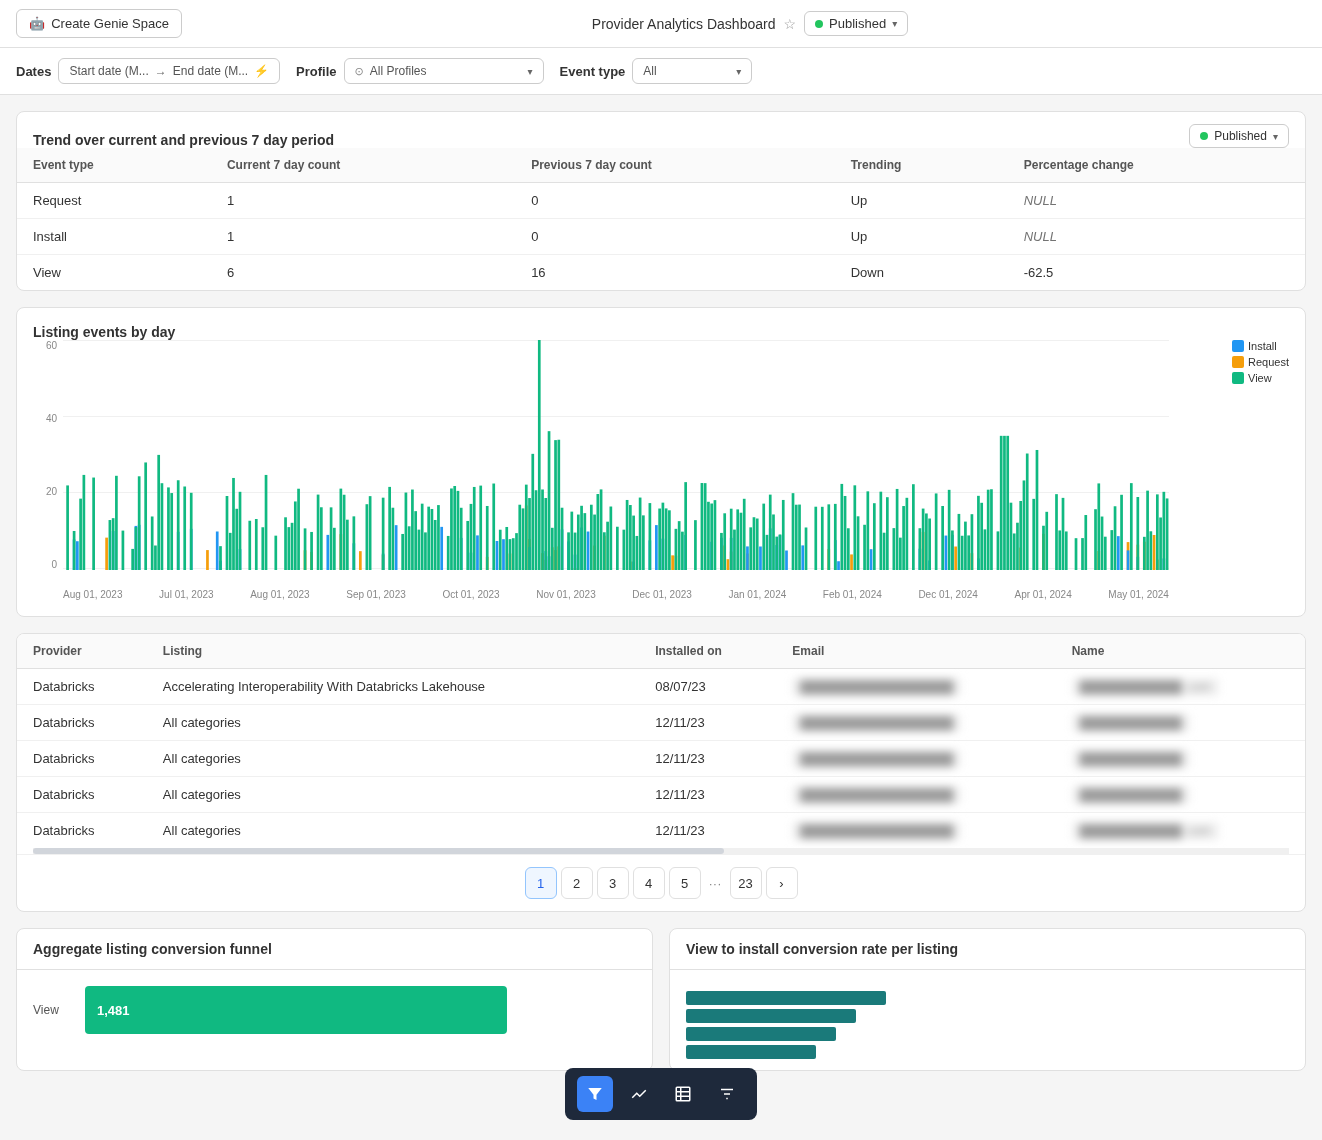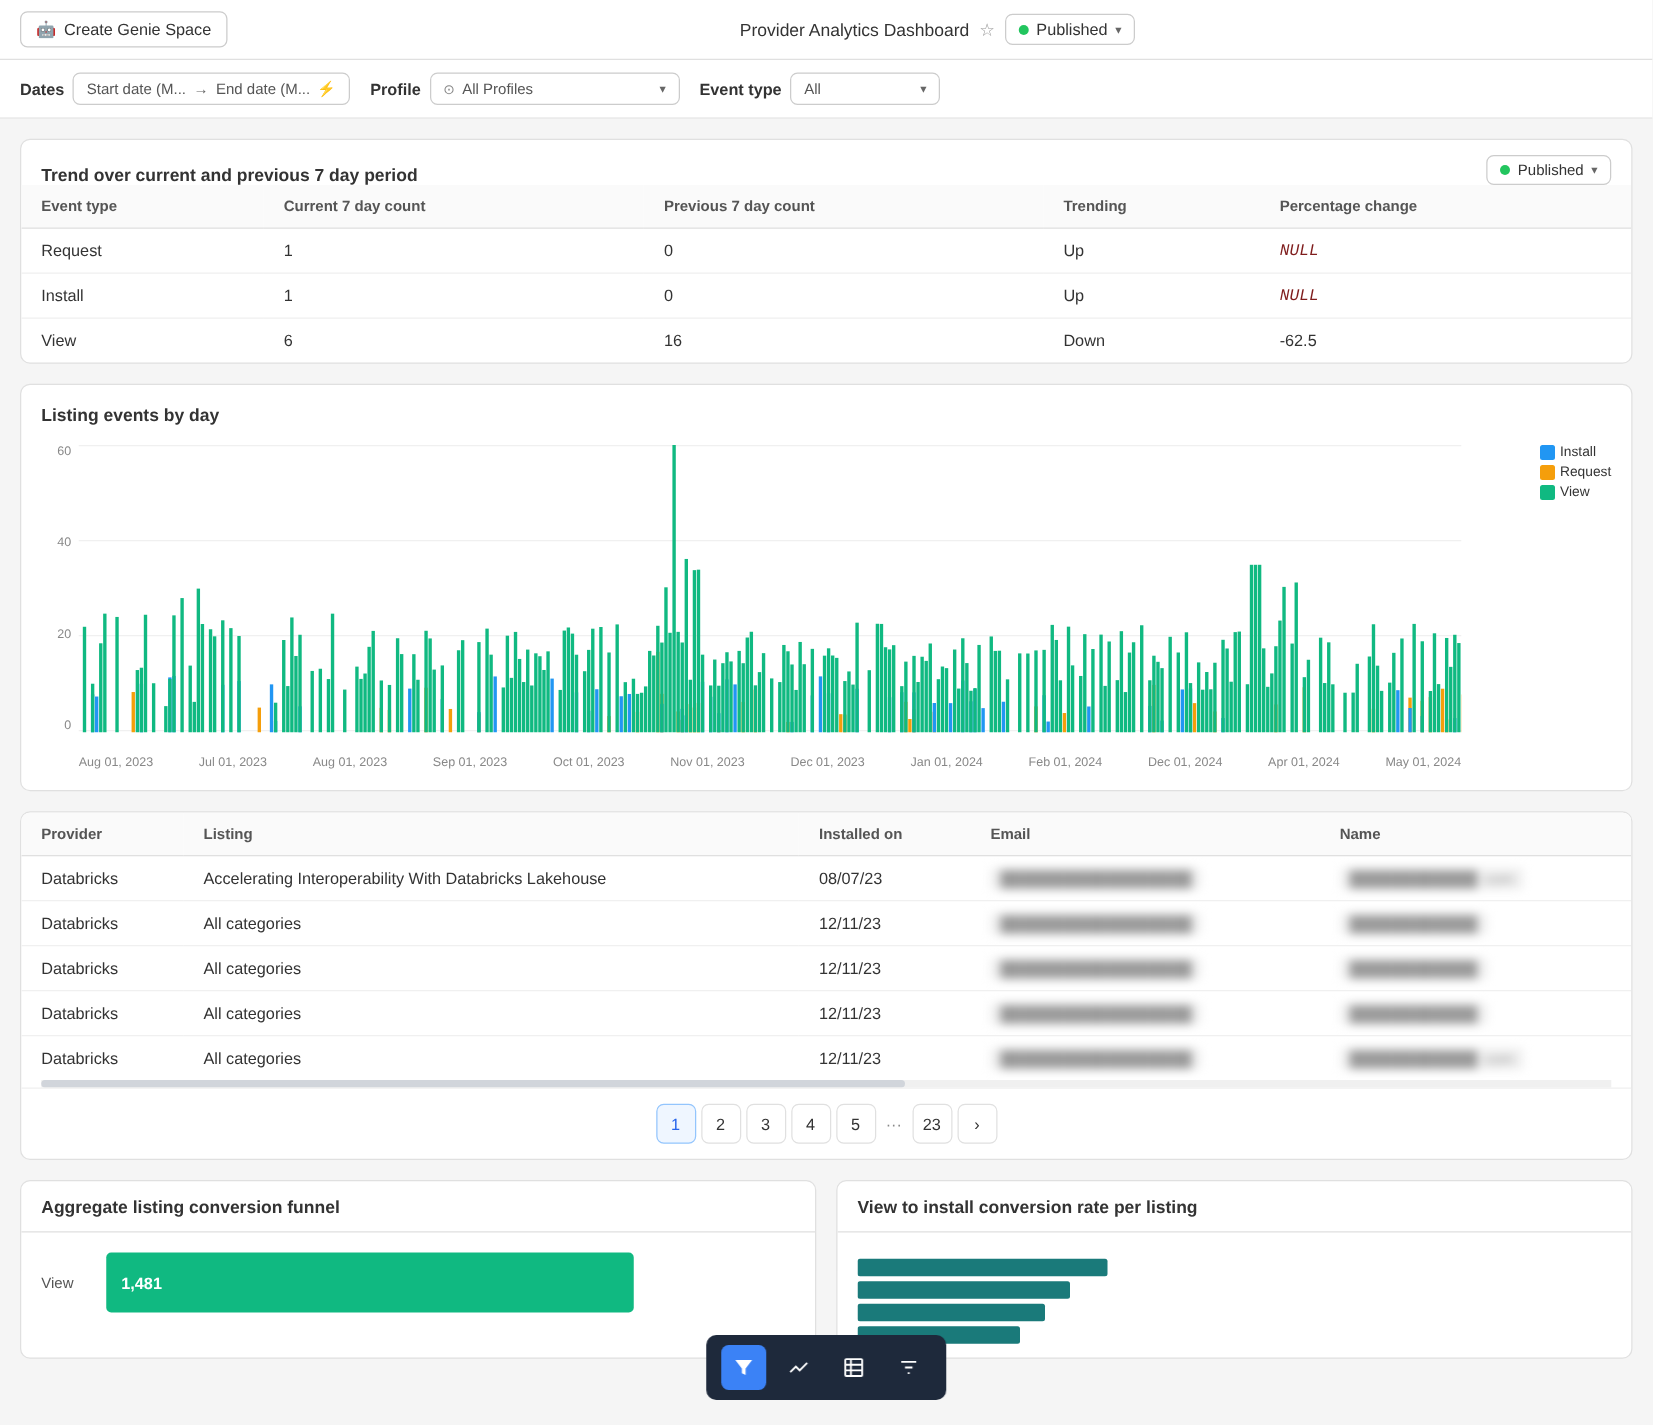--- a/index.html
+++ b/index.html
@@ -57,25 +57,25 @@
 
     
     table { width: 100%; border-collapse: collapse; }
     th {
       text-align: left; padding: 10px 16px;
       font-size: 12px; font-weight: 600; color: #555;
       border-bottom: 1px solid #e0e0e0; background: #fafafa;
     }
     td { padding: 10px 16px; font-size: 13px; border-bottom: 1px solid #f0f0f0; }
     tr:last-child td { border-bottom: none; }
-    .null-text { color: #7f1d1d; font-style: italic; font-family: Liberation Mono, monospace; }
+    .null-text { color: #737373; font-style: italic; }
 
     
     .chart-container { padding: 16px; }
-    .chart-title { font-weight: 600; font-size: 14px; margin-bottom: 16px; }
+    .chart-title { font-weight: 600; font-size: 14px; margin-bottom: 0; }
     .chart-area { position: relative; height: 260px; }
     .chart-legend {
       position: absolute; top: 0; right: 0;
       display: flex; flex-direction: column; gap: 4px; font-size: 11px;
     }
     .legend-item { display: flex; align-items: center; gap: 4px; }
     .legend-color { width: 12px; height: 12px; border-radius: 2px; }
     .y-axis {
       position: absolute; left: 0; top: 0; bottom: 30px;
       display: flex; flex-direction: column; justify-content: space-between;

